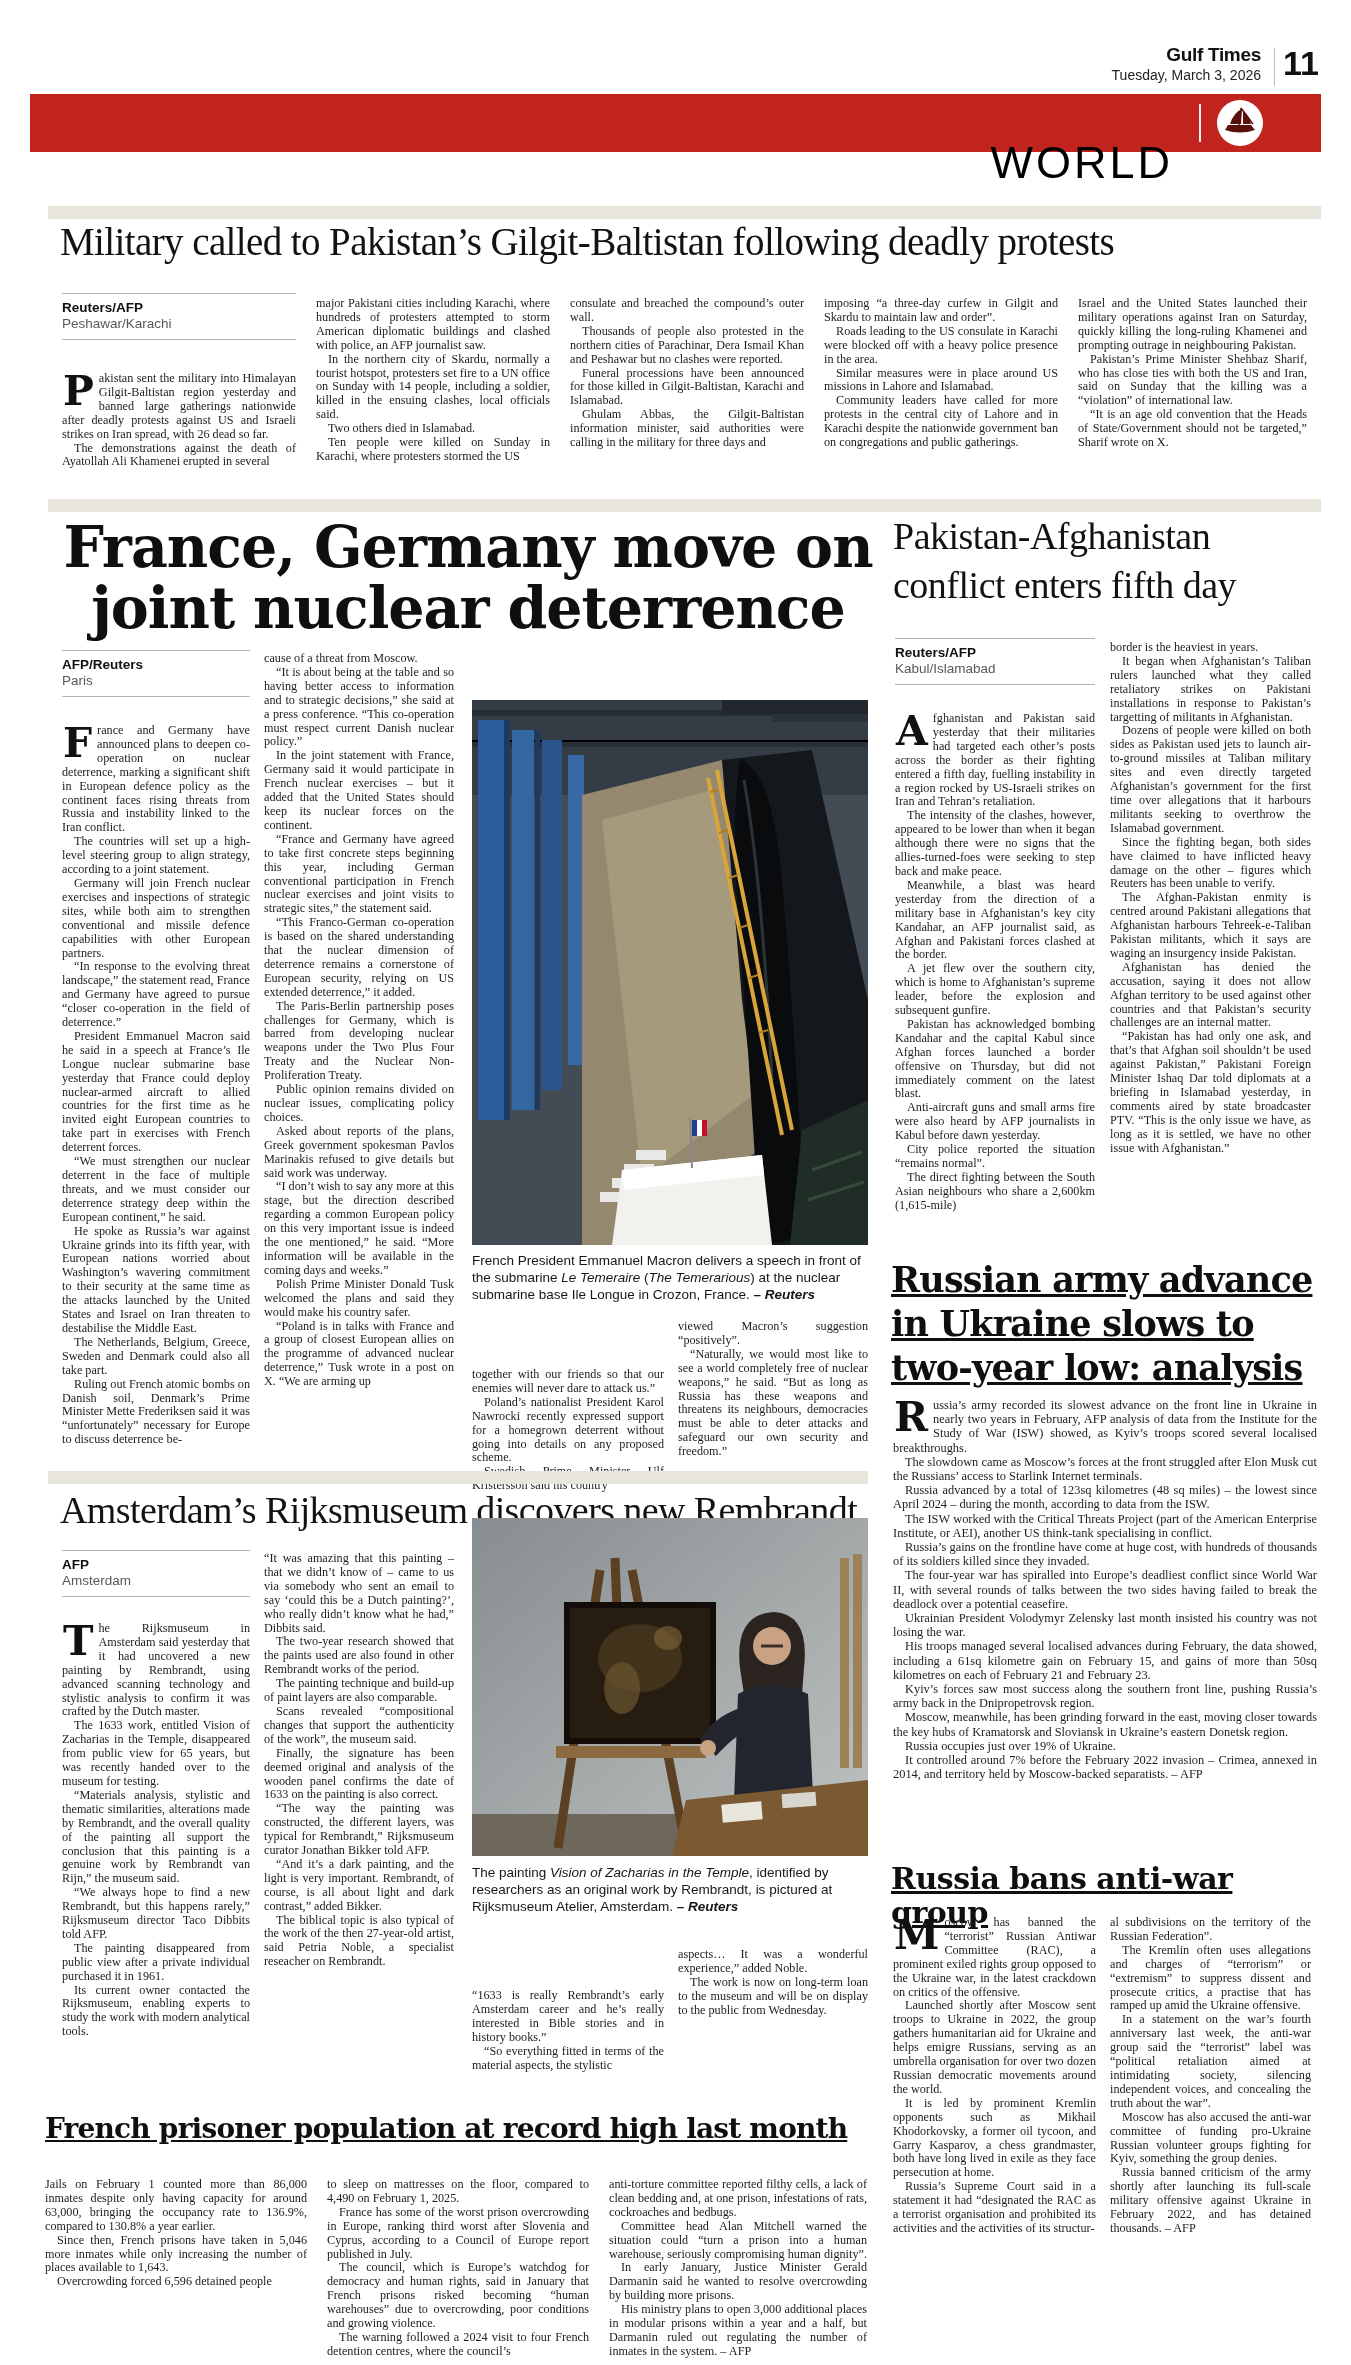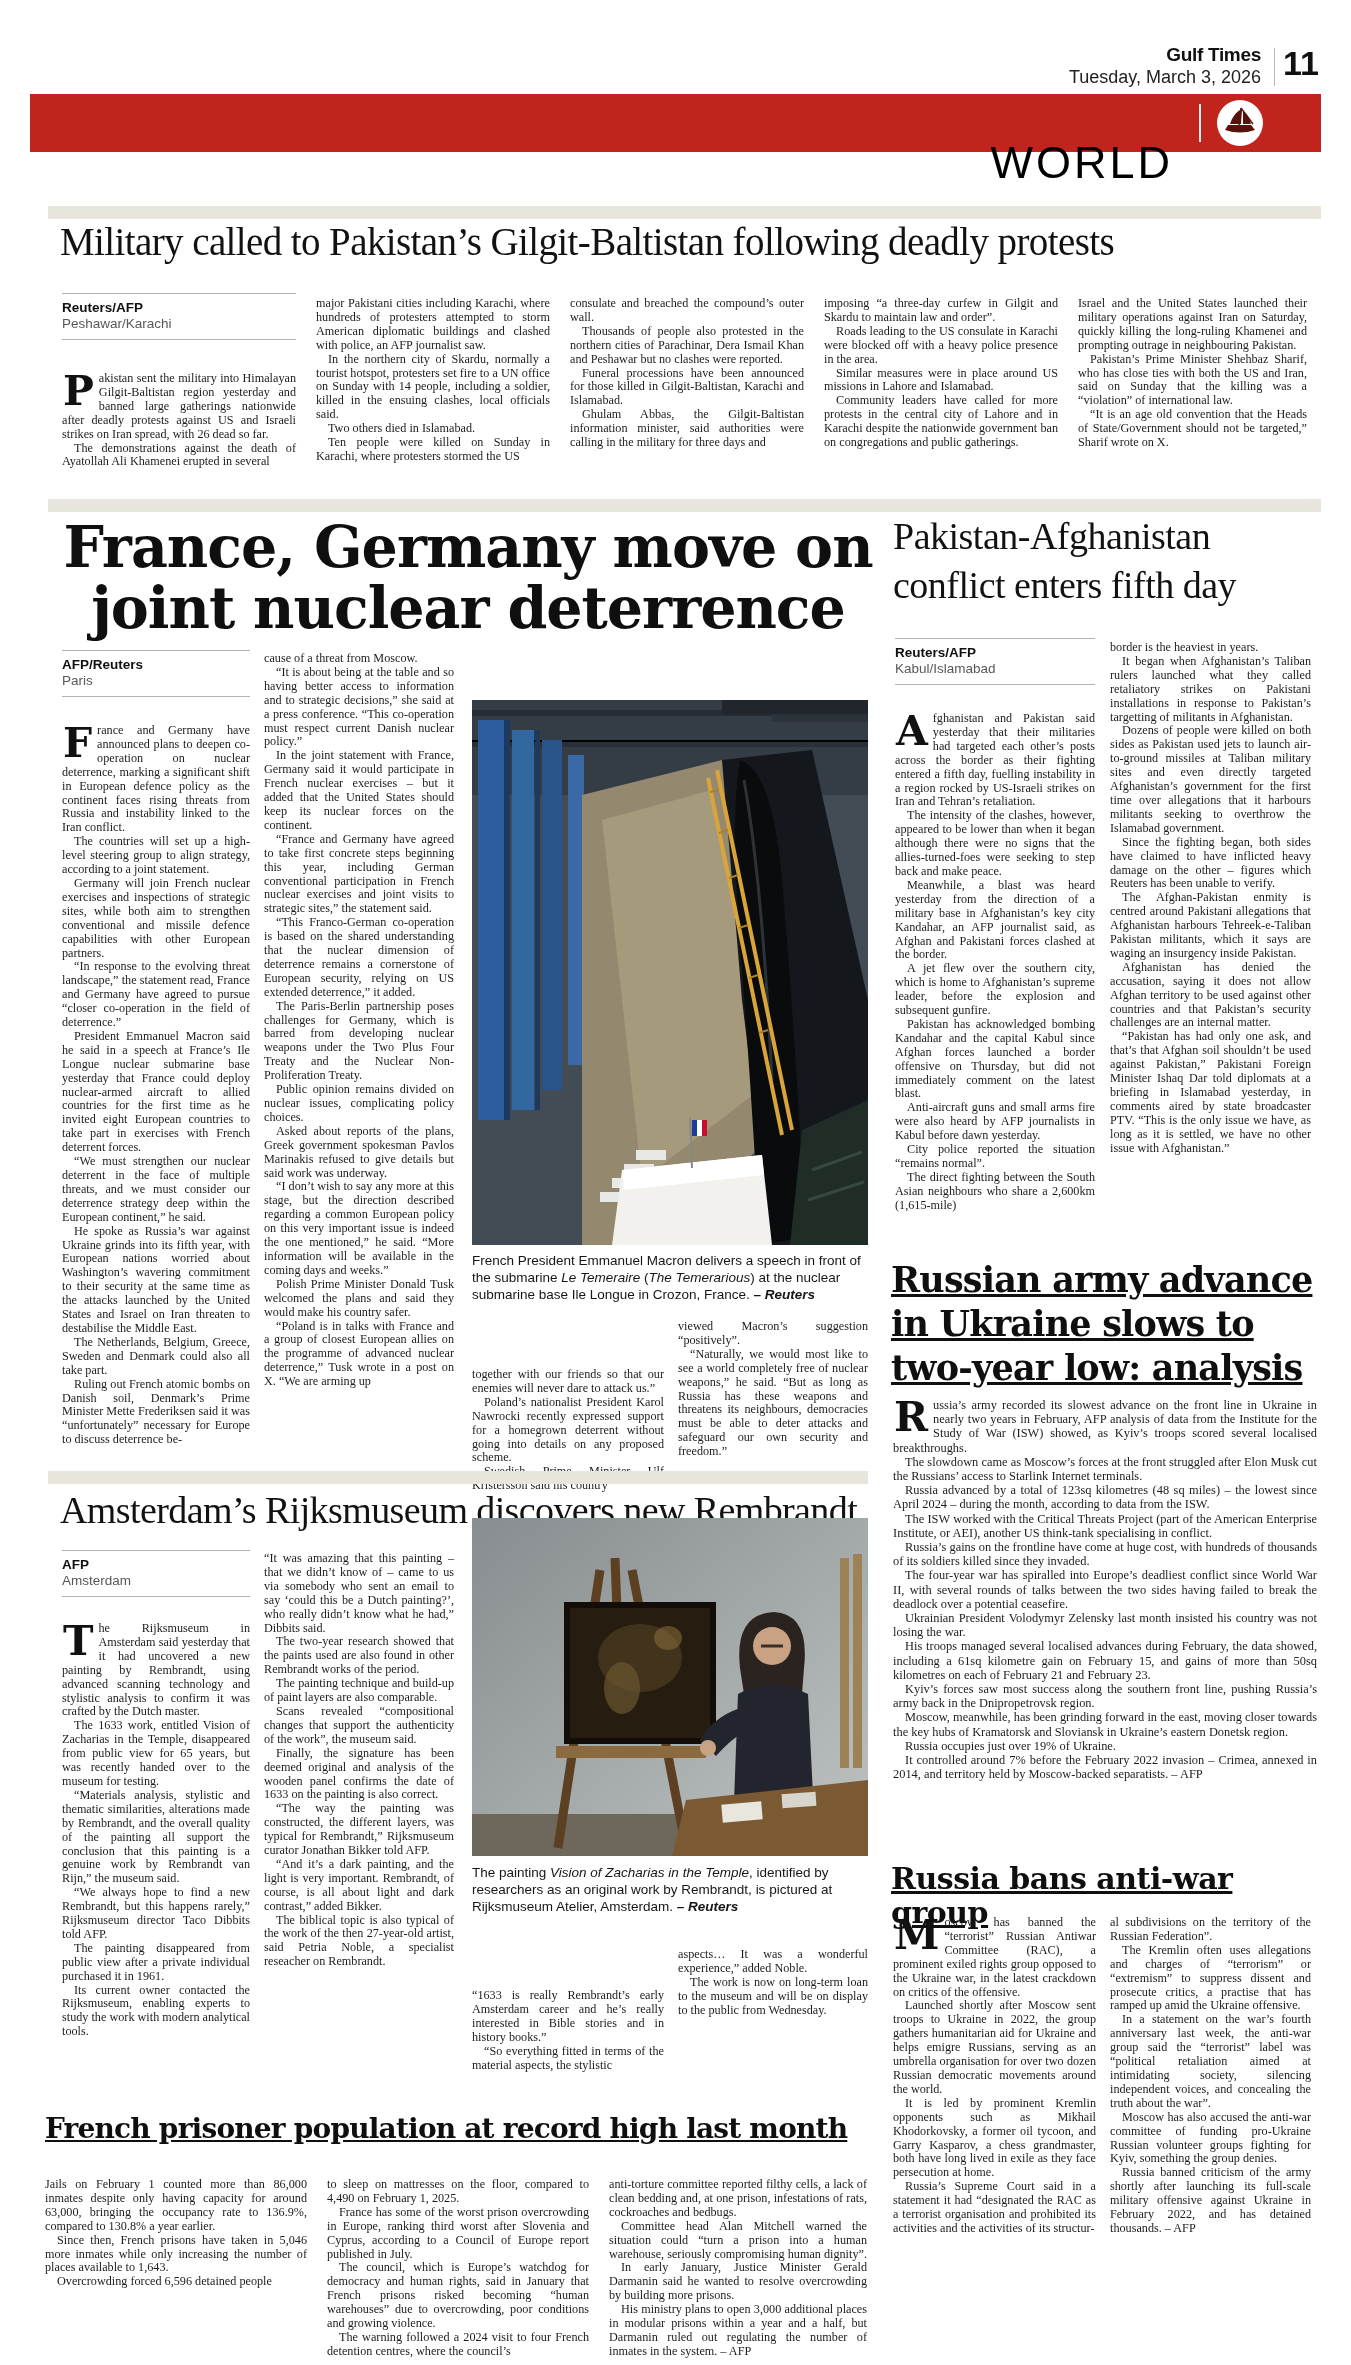--- a/index.html
+++ b/index.html
@@ -4,21 +4,21 @@
 <style>
   html,body{margin:0;padding:0;background:#ffffff;}
   .page{position:relative;width:1351px;height:2365px;background:#fff;overflow:hidden;
         font-family:"Liberation Serif",serif;color:#1c1c1c;}
   .abs{position:absolute;}
   .bar{position:absolute;height:13px;background:#e8e5dc;}
 
   
   .mast-meta{position:absolute;top:44px;right:90px;text-align:right;font-family:"Liberation Sans",sans-serif;}
   .mast-paper{font-size:19px;font-weight:bold;color:#111;letter-spacing:-0.3px;}
-  .mast-date{font-size:18px;color:#222;margin-top:1px;}
+  .mast-date{font-size:14px;color:#222;margin-top:1px;}
   .mast-div{position:absolute;top:48px;right:76px;width:1px;height:38px;background:#b9b9b9;}
   .mast-page{position:absolute;top:44px;right:32px;font-family:"Liberation Sans",sans-serif;
              font-size:34px;font-weight:bold;color:#111;}
 
   .banner{position:absolute;top:94px;left:30px;width:1291px;height:58px;background:#c0241c;}
   .banner-title{position:absolute;top:3px;right:148px;color:#000000;font-family:"Liberation Sans",sans-serif;
                 font-weight:300;font-size:45px;letter-spacing:3px;margin-top:40px;}
   .banner-div{position:absolute;top:10px;right:120px;width:2px;height:38px;background:rgba(255,255,255,.92);}
   .banner-circle{position:absolute;top:6px;right:58px;width:46px;height:46px;border-radius:50%;background:#fff;}
 

